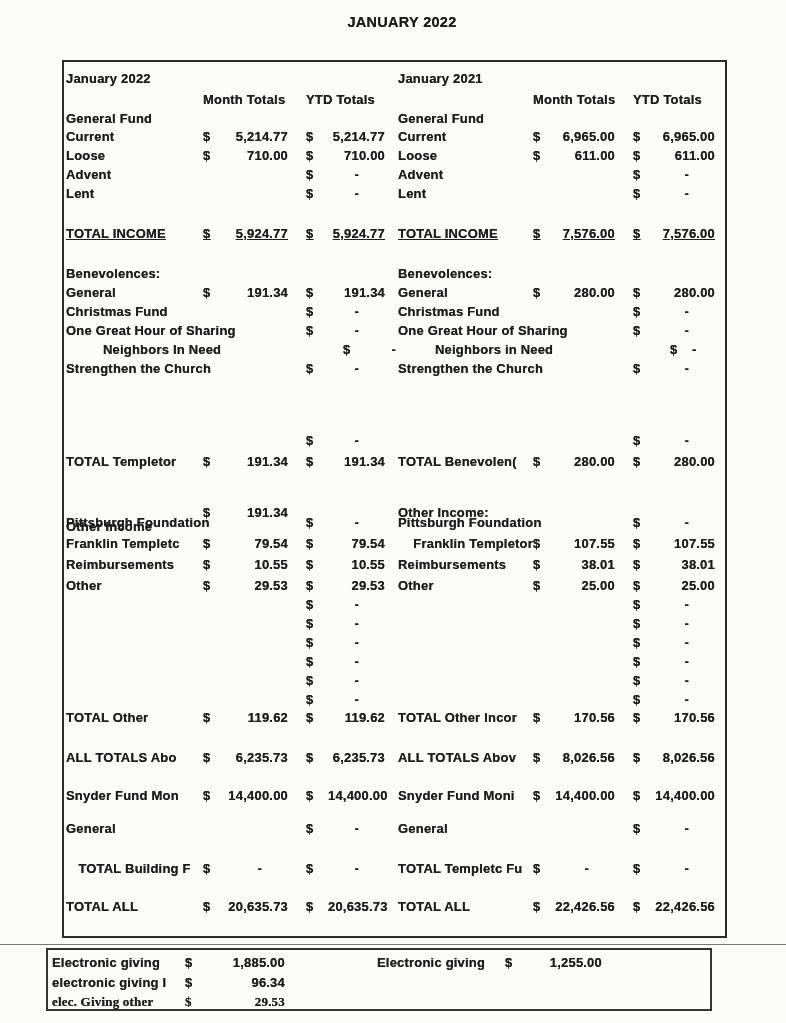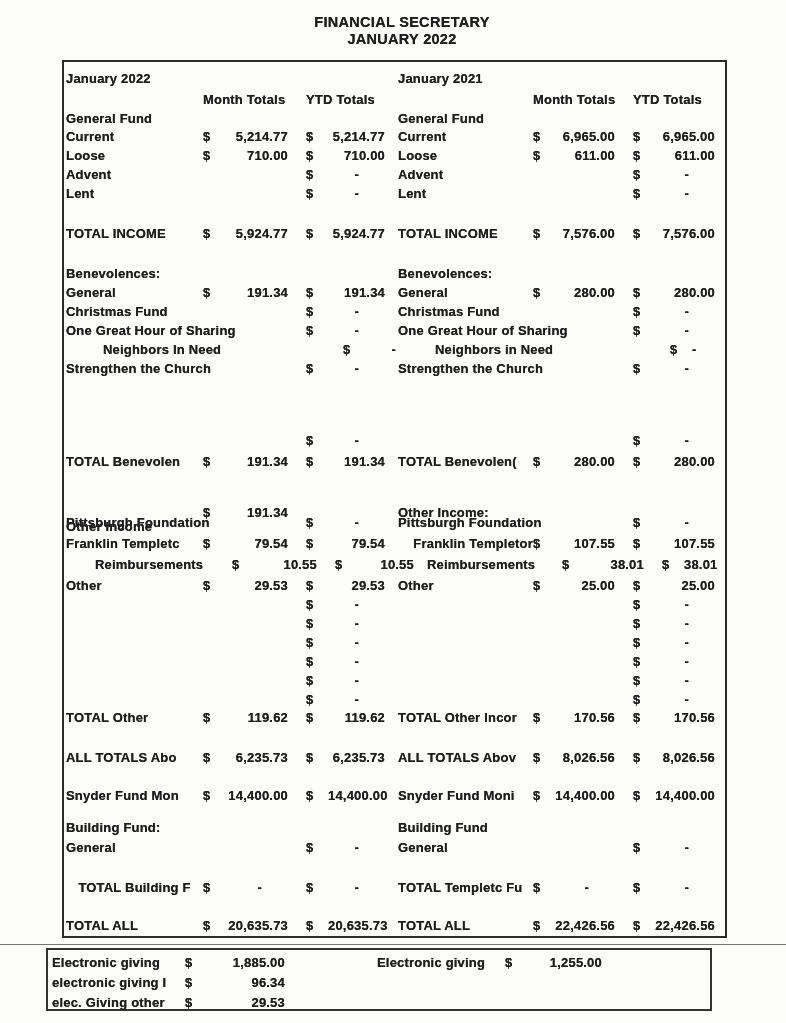--- a/index.html
+++ b/index.html
@@ -44,21 +44,20 @@
   .lbl{white-space:nowrap;overflow:visible;text-align:left;}
   .dollar{text-align:left;}
   .val{text-align:right;white-space:nowrap;}
   .val.dash{padding-right:26px;}
   .col-head{white-space:nowrap;text-align:left;}
 </style>
 </head>
 <body>
 
 <div class="page-title">
-  <div>FINANCIAL SECRETARY</div>
   <div>JANUARY 2022</div>
 </div>
 
 <div class="main-box">
     <div class="row" style="height: 22px;">
       <span class="lbl" style="grid-column: 1;">January 2022</span>
       <span class="lbl" style="grid-column: 8;">January 2021</span>
     </div>
     <div class="row" style="height: 20px;">
       <span class="col-head" style="grid-column: 2 / span 2;">Month Totals</span>
@@ -104,21 +103,21 @@
     </div>
     <div class="row" style="height: 19px;">
       <span class="lbl" style="grid-column: 1;">Lent</span>
       <span class="dollar" style="grid-column: 5;">$</span>
       <span class="val dash" style="grid-column: 6;">-</span>
       <span class="lbl" style="grid-column: 8;">Lent</span>
       <span class="dollar" style="grid-column: 12;">$</span>
       <span class="val dash" style="grid-column: 13;">-</span>
     </div>
     <div class="row" style="height: 21px;"></div>
-    <div class="row" style="height: 19px;">
+    <div class="row" style="height: 19px; text-decoration: underline;">
       <span class="lbl" style="grid-column: 1;">TOTAL INCOME</span>
       <span class="dollar" style="grid-column: 2;">$</span>
       <span class="val" style="grid-column: 3;">5,924.77</span>
       <span class="dollar" style="grid-column: 5;">$</span>
       <span class="val" style="grid-column: 6;">5,924.77</span>
       <span class="lbl" style="grid-column: 8;">TOTAL INCOME</span>
       <span class="dollar" style="grid-column: 9;">$</span>
       <span class="val" style="grid-column: 10;">7,576.00</span>
       <span class="dollar" style="grid-column: 12;">$</span>
       <span class="val" style="grid-column: 13;">7,576.00</span>
@@ -173,21 +172,21 @@
       <span class="val dash" style="grid-column: 13;">-</span>
     </div>
     <div class="row" style="height: 51px;"></div>
     <div class="row" style="height: 22px;">
       <span class="dollar" style="grid-column: 5;">$</span>
       <span class="val dash" style="grid-column: 6;">-</span>
       <span class="dollar" style="grid-column: 12;">$</span>
       <span class="val dash" style="grid-column: 13;">-</span>
     </div>
     <div class="row" style="height: 20px;">
-      <span class="lbl" style="grid-column: 1;">TOTAL Benevolen</span>
+      <span class="lbl" style="grid-column: 1;">TOTAL Templetor</span>
       <span class="dollar" style="grid-column: 2;">$</span>
       <span class="val" style="grid-column: 3;">191.34</span>
       <span class="dollar" style="grid-column: 5;">$</span>
       <span class="val" style="grid-column: 6;">191.34</span>
       <span class="lbl" style="grid-column: 8;">TOTAL Benevolen(</span>
       <span class="dollar" style="grid-column: 9;">$</span>
       <span class="val" style="grid-column: 10;">280.00</span>
       <span class="dollar" style="grid-column: 12;">$</span>
       <span class="val" style="grid-column: 13;">280.00</span>
     </div>
@@ -211,21 +210,21 @@
       <span class="dollar" style="grid-column: 2;">$</span>
       <span class="val" style="grid-column: 3;">79.54</span>
       <span class="dollar" style="grid-column: 5;">$</span>
       <span class="val" style="grid-column: 6;">79.54</span>
       <span class="lbl" style="grid-column: 8; text-align: right;">Franklin Templetor</span>
       <span class="dollar" style="grid-column: 9;">$</span>
       <span class="val" style="grid-column: 10;">107.55</span>
       <span class="dollar" style="grid-column: 12;">$</span>
       <span class="val" style="grid-column: 13;">107.55</span>
     </div>
-    <div class="row" style="height: 21px; margin-left: 29px;">
+    <div class="row" style="height: 21px;">
       <span class="lbl" style="grid-column: 1;">Reimbursements</span>
       <span class="dollar" style="grid-column: 2;">$</span>
       <span class="val" style="grid-column: 3;">10.55</span>
       <span class="dollar" style="grid-column: 5;">$</span>
       <span class="val" style="grid-column: 6;">10.55</span>
       <span class="lbl" style="grid-column: 8;">Reimbursements</span>
       <span class="dollar" style="grid-column: 9;">$</span>
       <span class="val" style="grid-column: 10;">38.01</span>
       <span class="dollar" style="grid-column: 12;">$</span>
       <span class="val" style="grid-column: 13;">38.01</span>
@@ -310,24 +309,20 @@
       <span class="val" style="grid-column: 3;">14,400.00</span>
       <span class="dollar" style="grid-column: 5;">$</span>
       <span class="val" style="grid-column: 6;">14,400.00</span>
       <span class="lbl" style="grid-column: 8;">Snyder Fund Moni</span>
       <span class="dollar" style="grid-column: 9;">$</span>
       <span class="val" style="grid-column: 10;">14,400.00</span>
       <span class="dollar" style="grid-column: 12;">$</span>
       <span class="val" style="grid-column: 13;">14,400.00</span>
     </div>
     <div class="row" style="height: 12px;"></div>
-    <div class="row" style="height: 19px;">
-      <span class="lbl" style="grid-column: 1;">Building Fund:</span>
-      <span class="lbl" style="grid-column: 8;">Building Fund</span>
-    </div>
     <div class="row" style="height: 20px;">
       <span class="lbl" style="grid-column: 1;">General</span>
       <span class="dollar" style="grid-column: 5;">$</span>
       <span class="val dash" style="grid-column: 6;">-</span>
       <span class="lbl" style="grid-column: 8;">General</span>
       <span class="dollar" style="grid-column: 12;">$</span>
       <span class="val dash" style="grid-column: 13;">-</span>
     </div>
     <div class="row" style="height: 20px;"></div>
     <div class="row" style="height: 20px;">
@@ -366,18 +361,18 @@
       <span class="val" style="grid-column: 3;">1,885.00</span>
       <span class="lbl" style="grid-column: 5;">Electronic giving</span>
       <span class="dollar" style="grid-column: 6;">$</span>
       <span class="val" style="grid-column: 7;">1,255.00</span>
     </div>
     <div class="row" style="height: 20px;">
       <span class="lbl" style="grid-column: 1;">electronic giving I</span>
       <span class="dollar" style="grid-column: 2;">$</span>
       <span class="val" style="grid-column: 3;">96.34</span>
     </div>
-    <div class="row" style="height: 20px;">
+    <div class="row" style="height: 20px; font-family: Liberation Serif, serif;">
       <span class="lbl" style="grid-column: 1;">elec. Giving other</span>
       <span class="dollar" style="grid-column: 2;">$</span>
       <span class="val" style="grid-column: 3;">29.53</span>
     </div>
   </div>
 
 </body></html>

